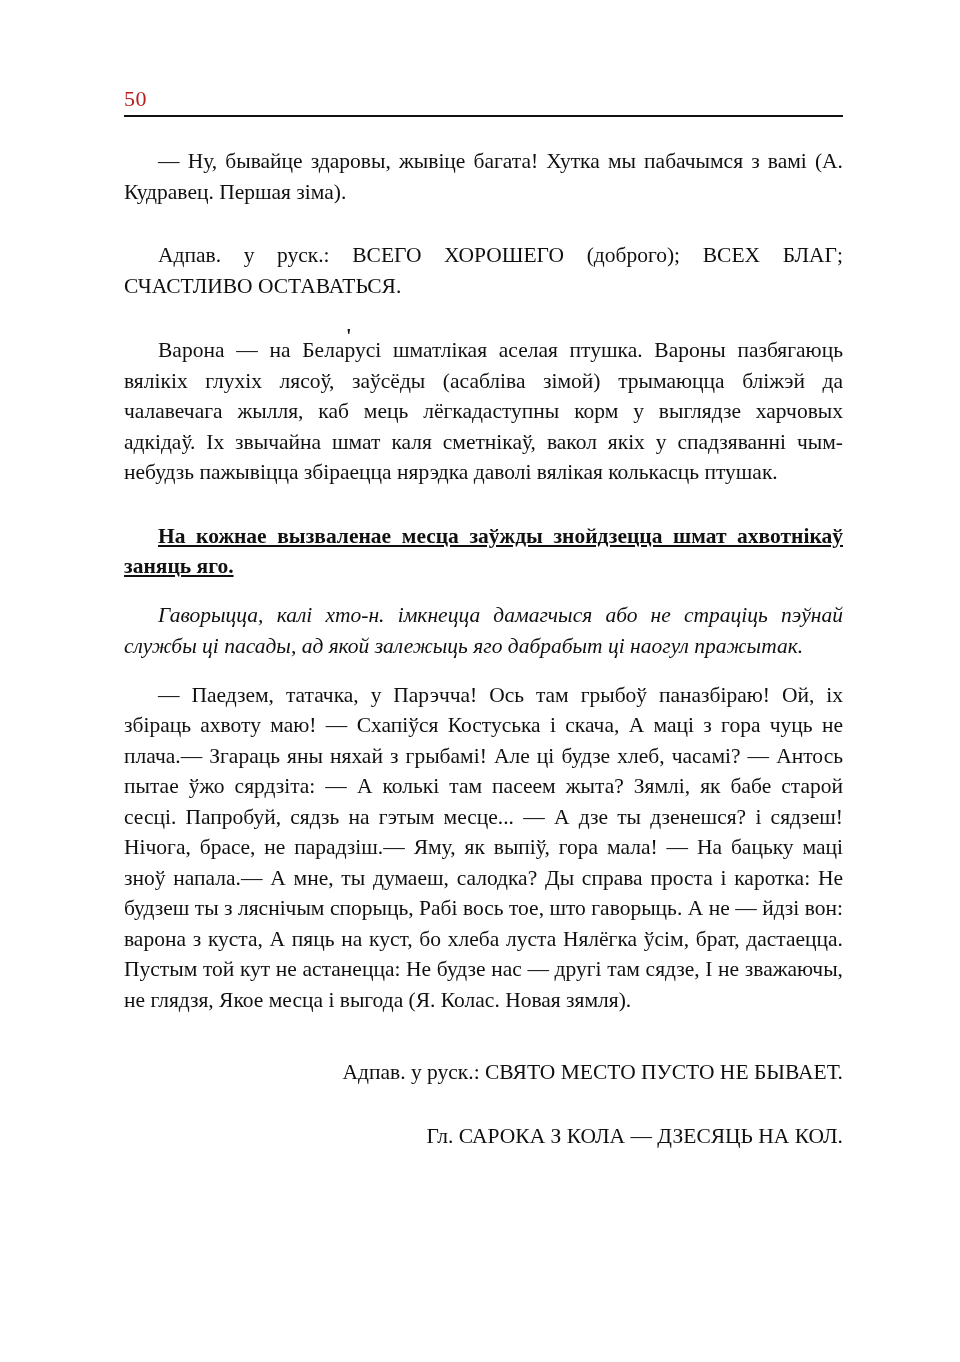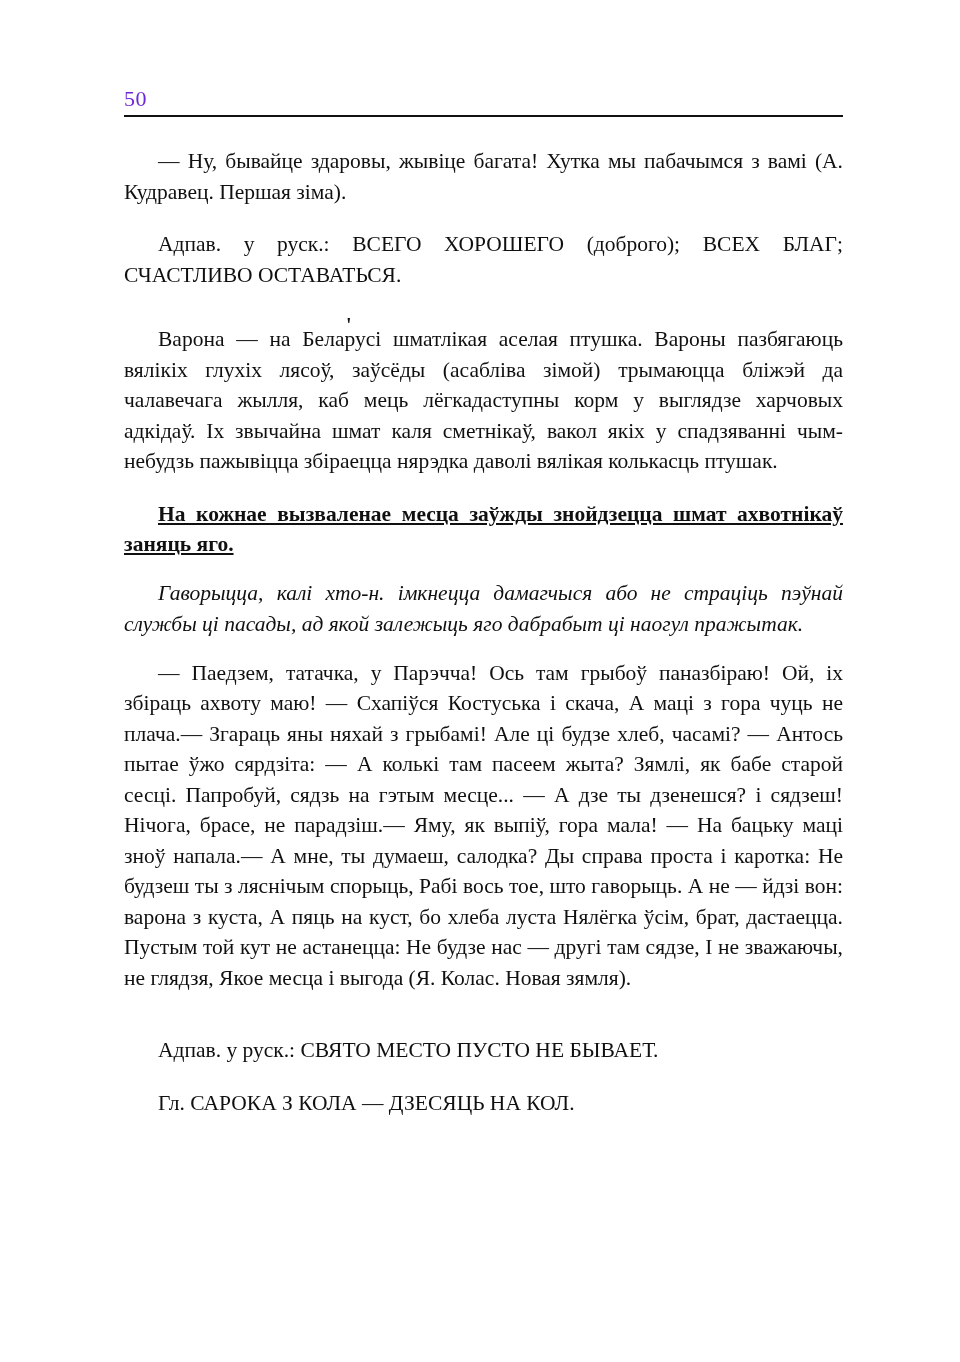--- a/index.html
+++ b/index.html
@@ -23,21 +23,21 @@
   .page-header {
     position: absolute;
     left: 124px;
     top: 88px;
     width: 719px;
   }
   .folio {
     font-size: 22px;
     line-height: 1;
     letter-spacing: 0.5px;
-    color: #6d28d9;
+    color: #b91c1c;
   }
   .header-rule {
     margin-top: 5px;
     height: 2px;
     background: #111;
     width: 100%;
   }
   .content {
     position: absolute;
     left: 124px;
@@ -49,21 +49,21 @@
     font-size: 21.5px;
     line-height: 30.5px;
     text-align: justify;
     text-justify: inter-word;
     color: #101010;
   }
   .indent {
     text-indent: 34px;
   }
   .gap-sm { margin-top: 18px; }
-  .gap-md { margin-top: 22px; }
+  .gap-md { margin-top: 33px; }
   .gap-lg { margin-top: 34px; }
   .gap-xl { margin-top: 42px; }
 
   .section-title {
     font-weight: bold;
     font-size: 22.5px;
     line-height: 30px;
     letter-spacing: 0.4px;
     text-align: left;
     text-indent: 0;
@@ -86,21 +86,21 @@
     text-decoration: underline;
   }
   .gloss {
     font-style: italic;
     font-size: 21.5px;
     line-height: 31px;
     text-align: justify;
     text-indent: 34px;
   }
   .plain-left {
-    text-align: left;
+    text-align: right;
     text-indent: 34px;
   }
 </style>
 </head>
 <body>
 
 <div class="page">
 
   <div class="page-header">
     <div class="folio">50</div>

